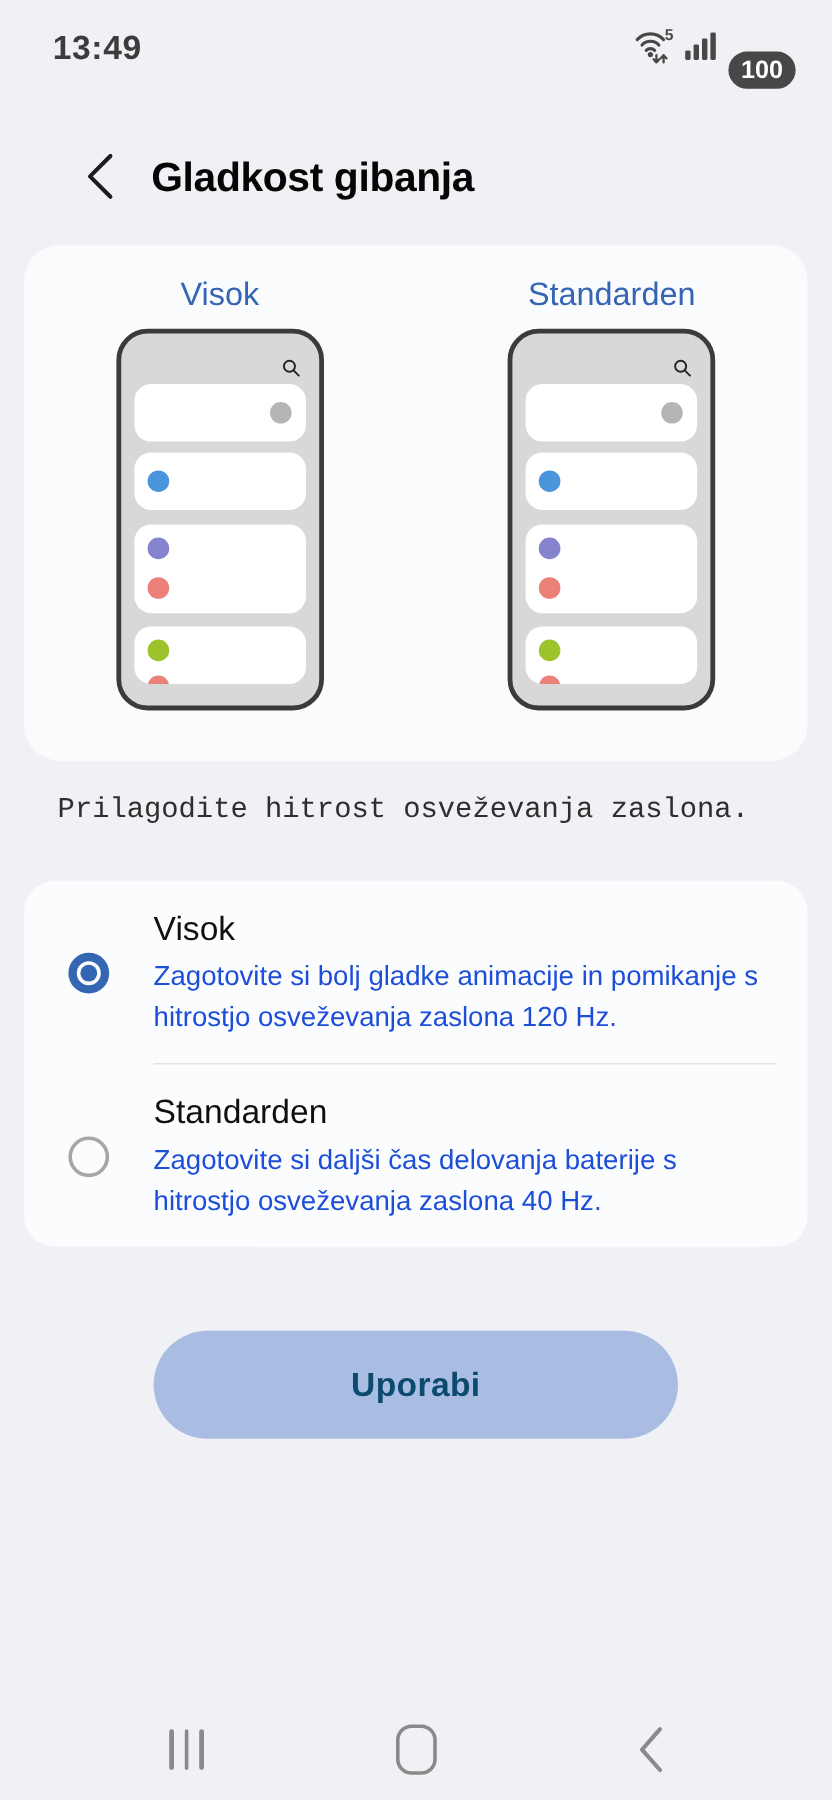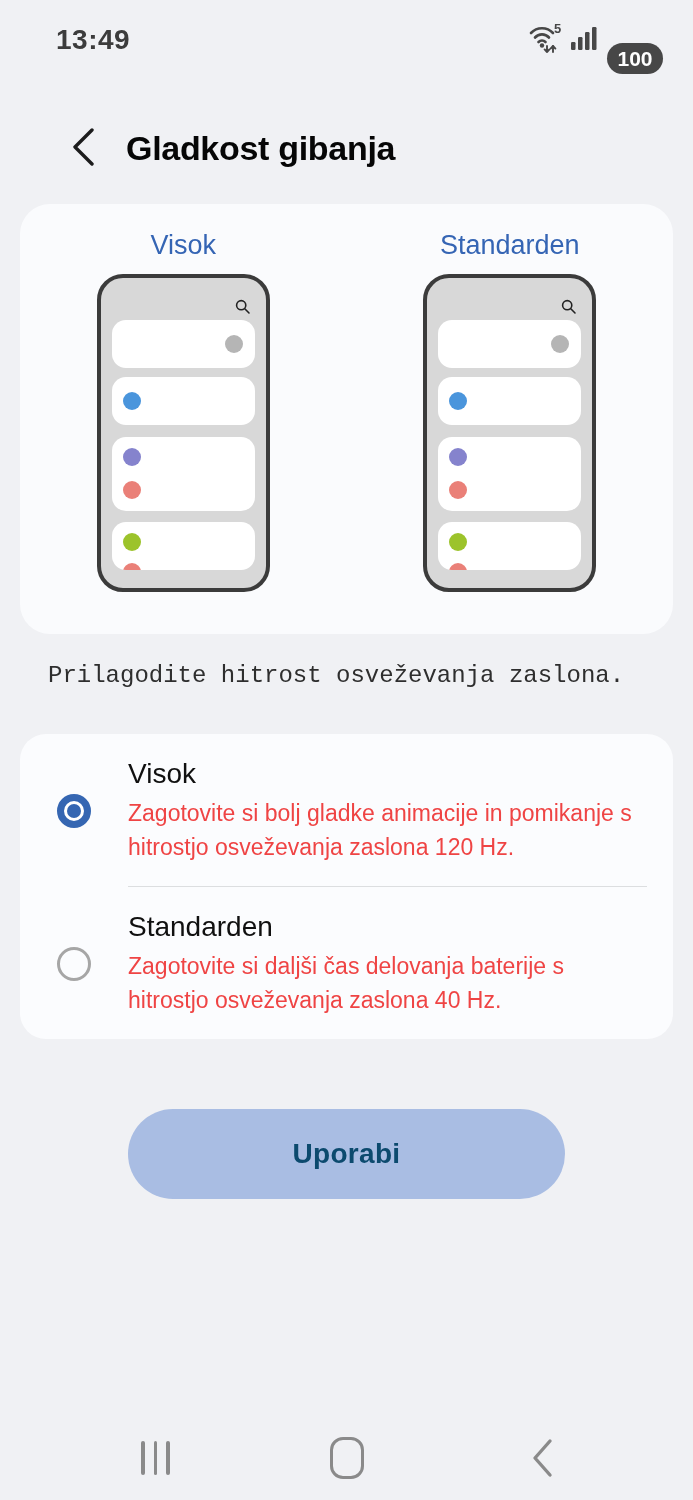--- a/index.html
+++ b/index.html
@@ -8,21 +8,21 @@
     font-family:"Liberation Sans", sans-serif;
     background:#f0f1f4;
     position:relative;
     overflow:hidden;
     color:#111;
   }
 
   
   .status-bar{
     height:80px; display:flex; align-items:center;
-    justify-content:space-between; padding:0 30px 0 56px;gap:16px;
+    justify-content:space-between; padding:0 30px 0 44px;gap:16px;
   }
   .status-time{ font-size:28px; font-weight:700; color:#3c3c3c; letter-spacing:.5px;}
   .status-right{ display:flex; align-items:center; gap:7px; }
   .battery-pill{
     min-width:56px; height:31px; background:#474747; border-radius:16px;
     color:#fff; font-size:21px; font-weight:700;
     display:flex; align-items:center; justify-content:center; padding:0 8px;margin-top:37px;
   }
 
   
@@ -62,21 +62,21 @@
   
   .options-card{ margin:42px 20px 0; background:#fbfcfe; border-radius:26px; overflow:hidden; }
   .option-row{ display:flex; align-items:center; padding:24px 0 22px; cursor:pointer; }
   .radio-cell{ width:108px; display:flex; justify-content:center; flex-shrink:0; }
   .radio{ width:34px; height:34px; border-radius:50%; }
   .radio.selected{ border:7px solid #3566b2; background:#fff; position:relative; }
   .radio.selected::after{ content:""; position:absolute; inset:3px; background:#3566b2; border-radius:50%; }
   .radio.unselected{ border:3px solid #a6a6a6; }
   .option-text{ flex:1; padding-right:28px; }
   .option-title{ font-size:28px; font-weight:400; color:#101010; margin-bottom:6px; }
-  .option-desc{ font-size:23px; color:#ef4444; line-height:34px; }
+  .option-desc{ font-size:23px; color:#1d4ed8; line-height:34px; }
   .divider{ height:1px; background:#dcdee0; margin-left:108px; margin-right:26px; }
 
   
   .apply-btn{
     display:block; margin:70px auto 0; width:437px; height:90px;
     background:#a9bde3; border:none; border-radius:45px;
     color:#0c4a6e; font-size:28px; font-weight:700; font-family:inherit;
     letter-spacing:.3px; cursor:default;
   }
 

